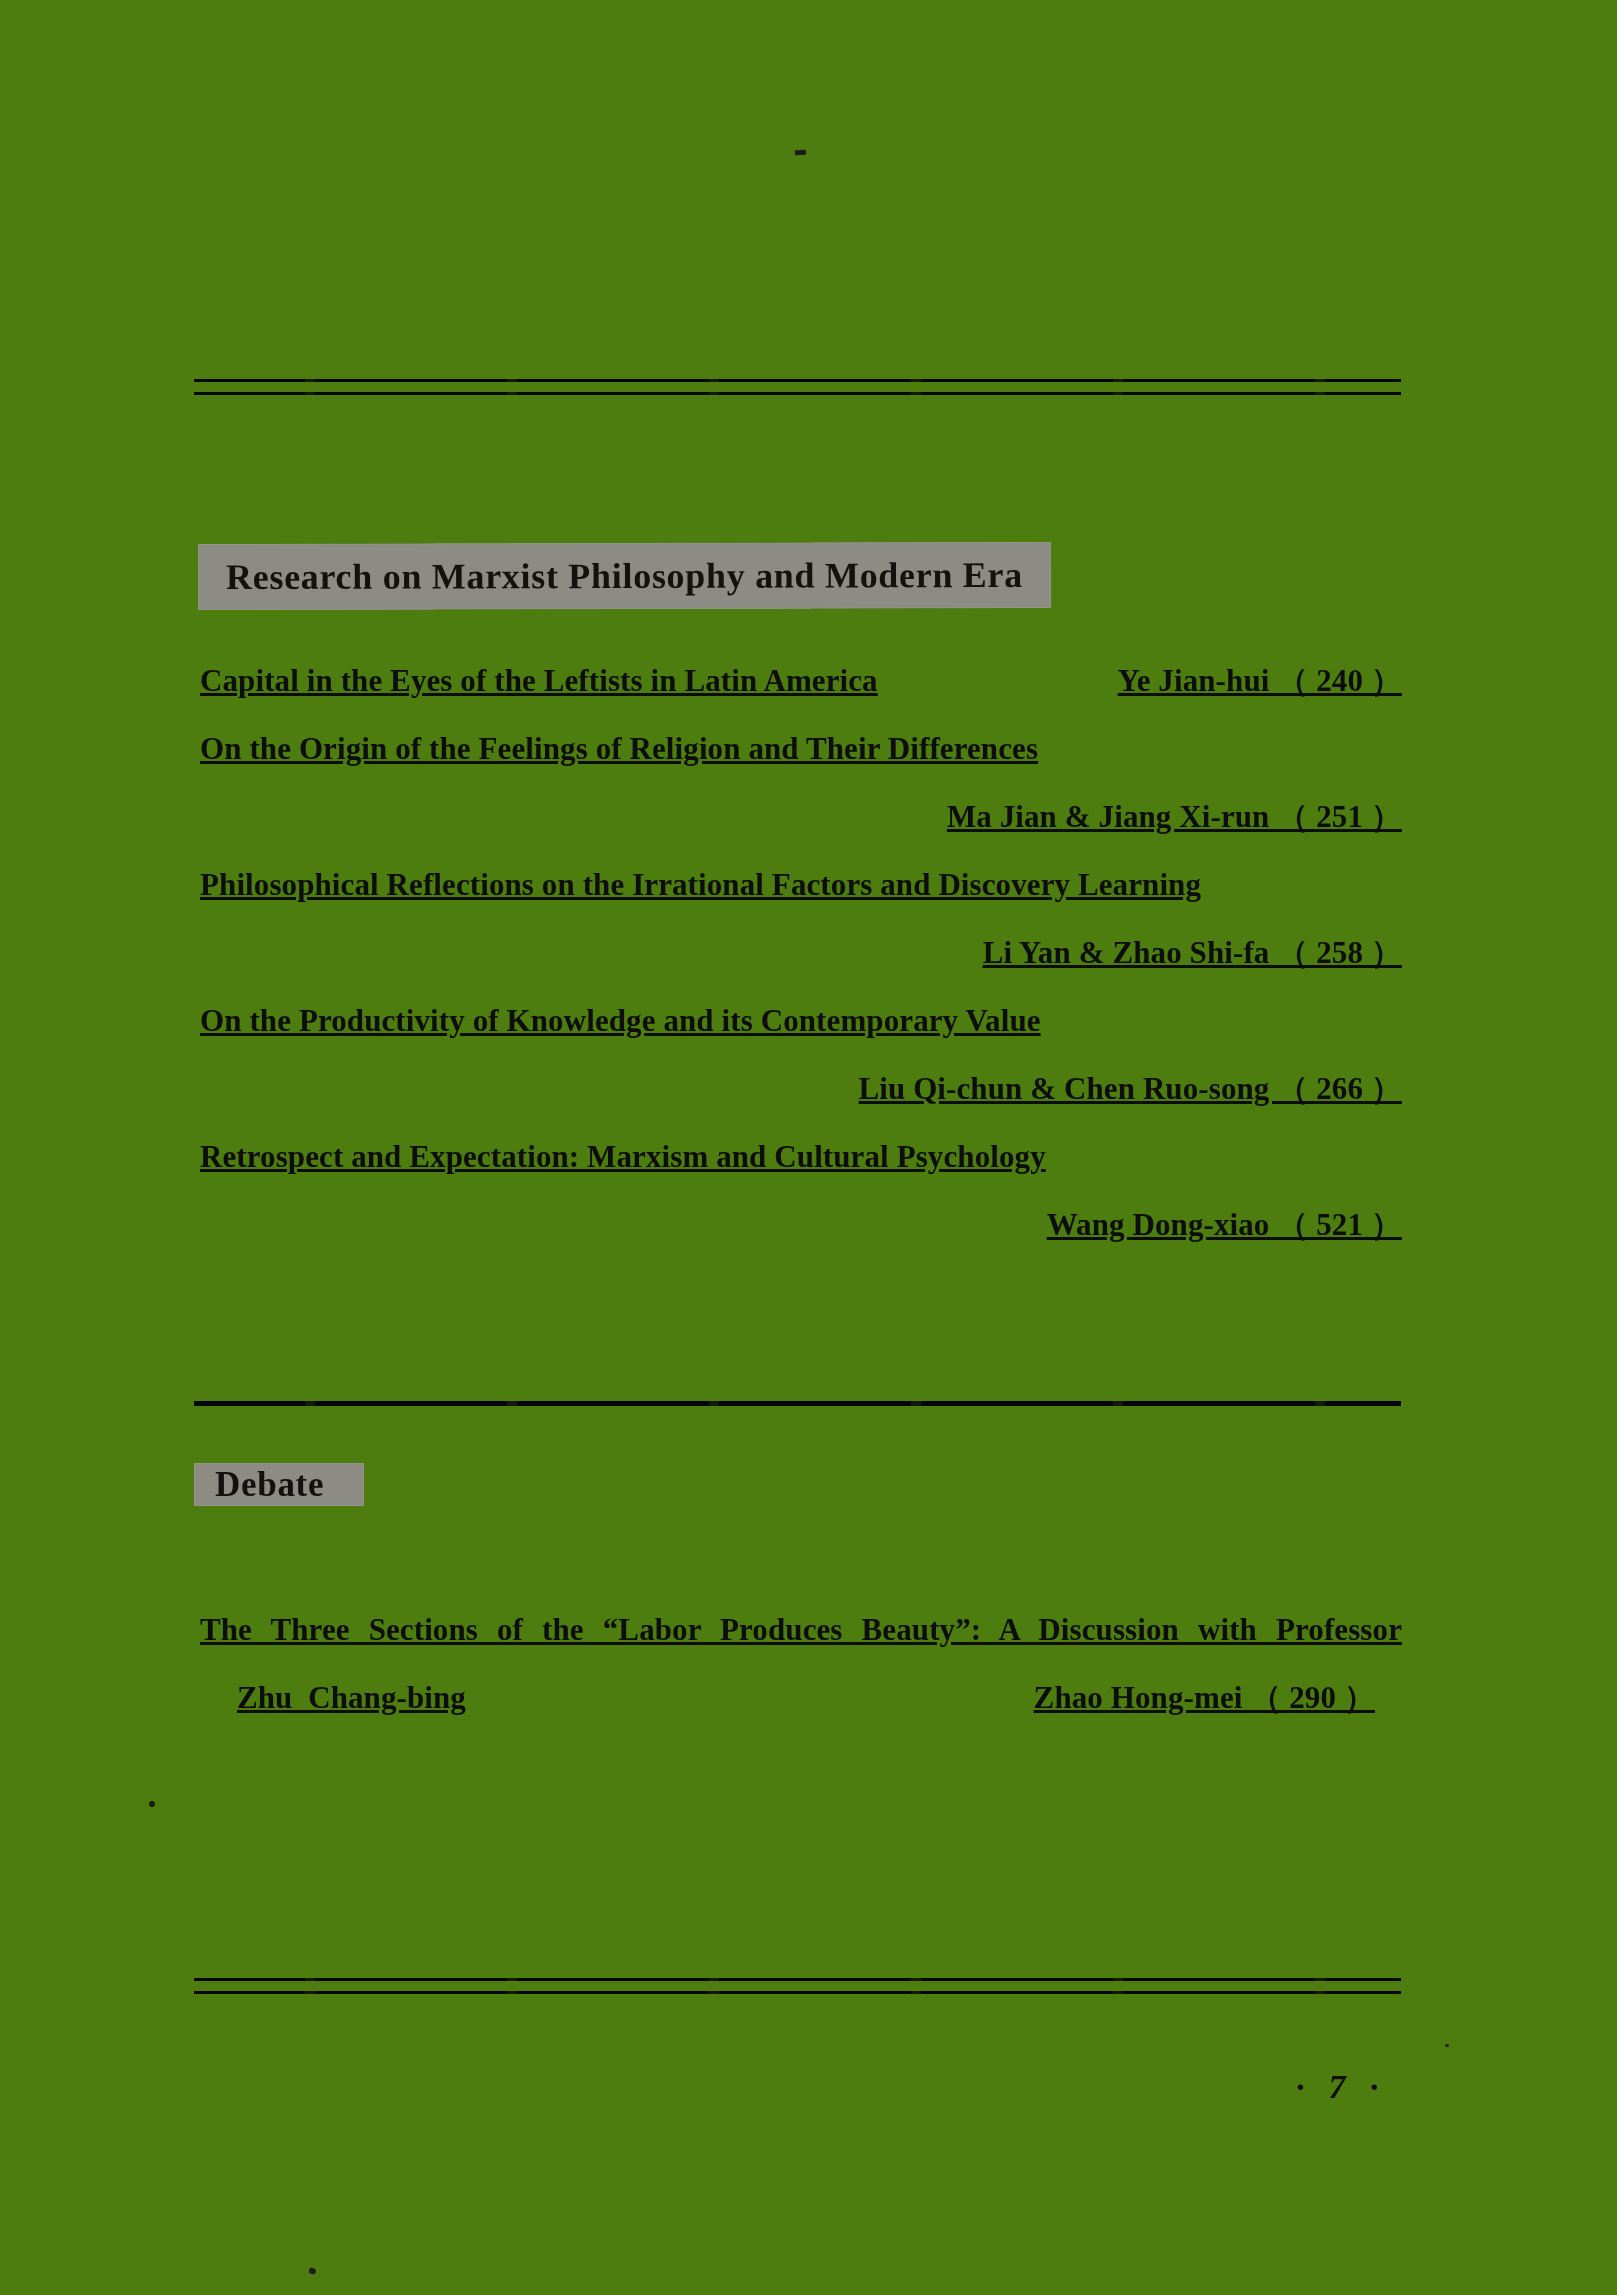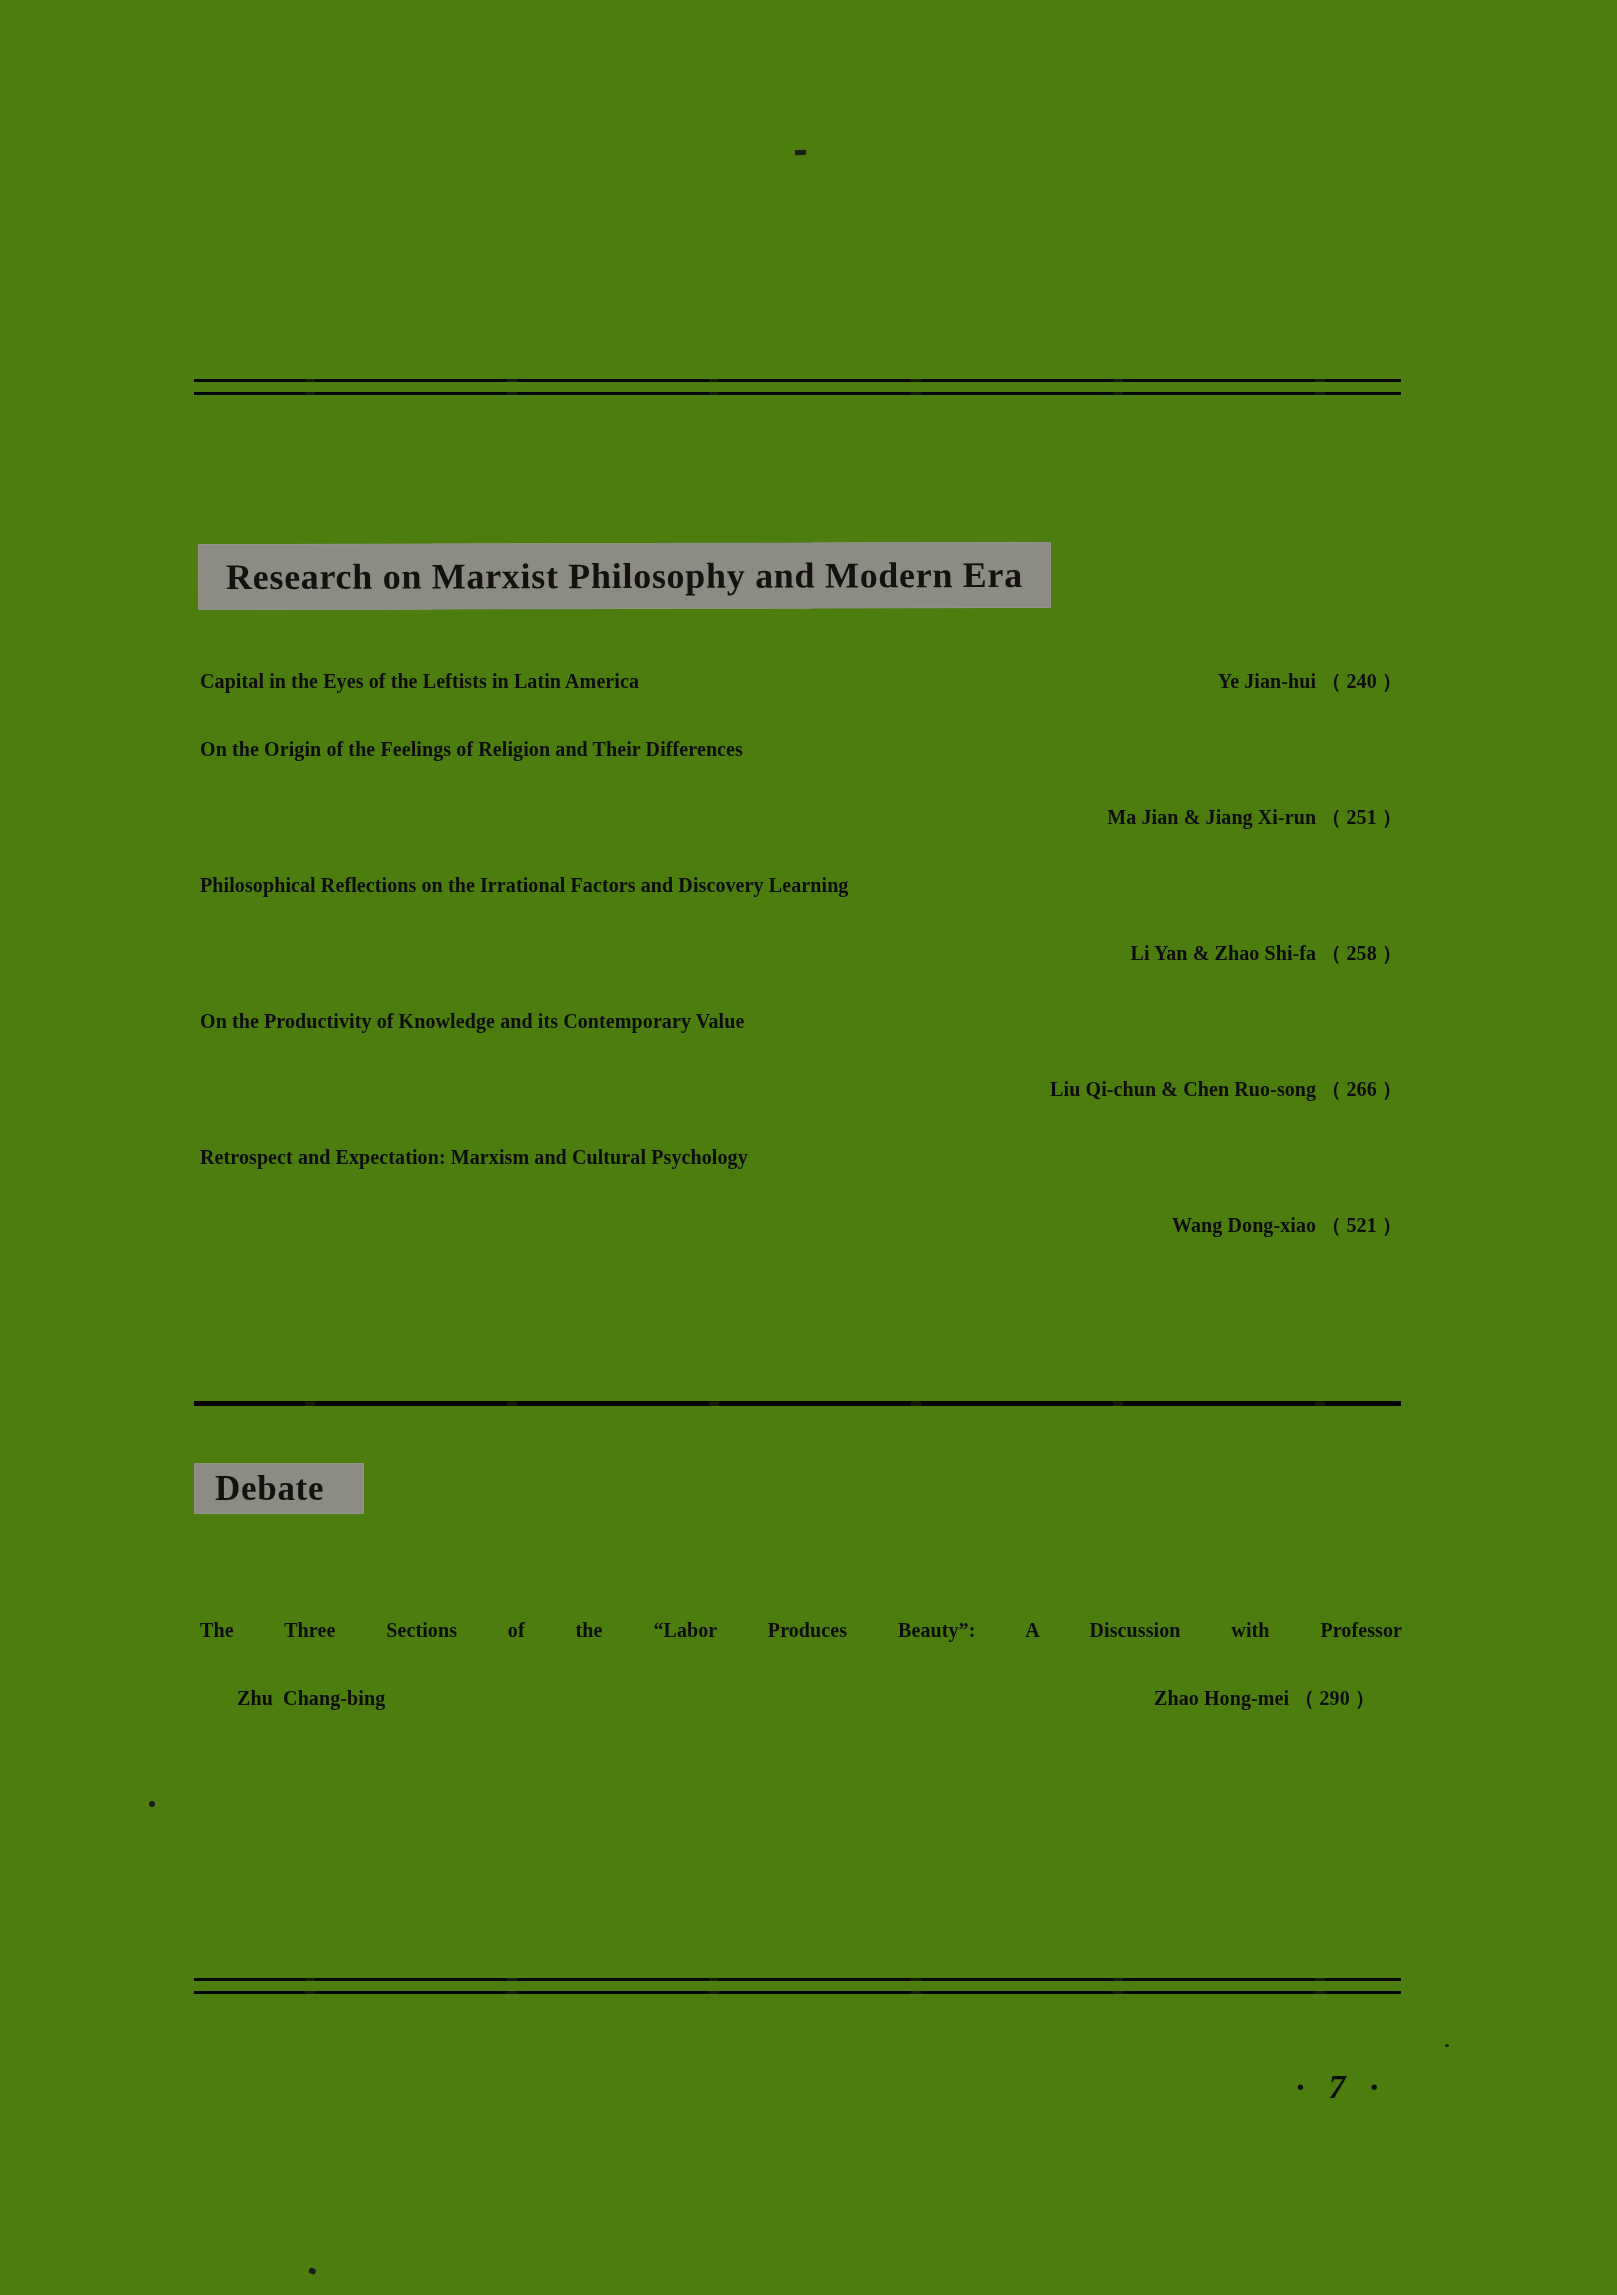--- a/index.html
+++ b/index.html
@@ -27,31 +27,32 @@
   .sec-box{
     position:absolute;
     background:#8d8c84;
     color:#14120f;
     font-weight:700;
     display:flex;align-items:center;
     box-shadow:0 0 0 0.7px #97968e inset;
   }
   .sec-box .sec-label{letter-spacing:0.7px;}
   #sec1{left:198px;top:543px;width:853px;height:66px;font-size:36px;justify-content:center;transform:rotate(-0.15deg);}
-  #sec2{left:194px;top:1463px;width:170px;height:51px;font-size:35px;padding-left:21px;box-sizing:border-box;}
+  #sec2{left:194px;top:1463px;width:170px;height:43px;font-size:35px;padding-left:21px;box-sizing:border-box;}
   
   .toc{position:absolute;left:200px;width:1202px;}
   #toc1{top:647px;}
   #toc2{top:1596px;}
   .row{
     height:68px;
     display:flex;align-items:center;justify-content:space-between;
-    font-size:20px;font-weight:700;
+    font-size:31px;font-weight:700;
     white-space:pre-wrap;
     letter-spacing:0.1px;
+    text-decoration:underline;
   }
   .row .rt{margin-left:auto;text-align:center;}
   .row.indent .lt{padding-left:37px;}
   .row.short-rt .rt{padding-right:27px;}
   .row.just{
     display:block;
     line-height:68px;
     white-space:normal;
     text-align:justify;
     text-align-last:justify;

